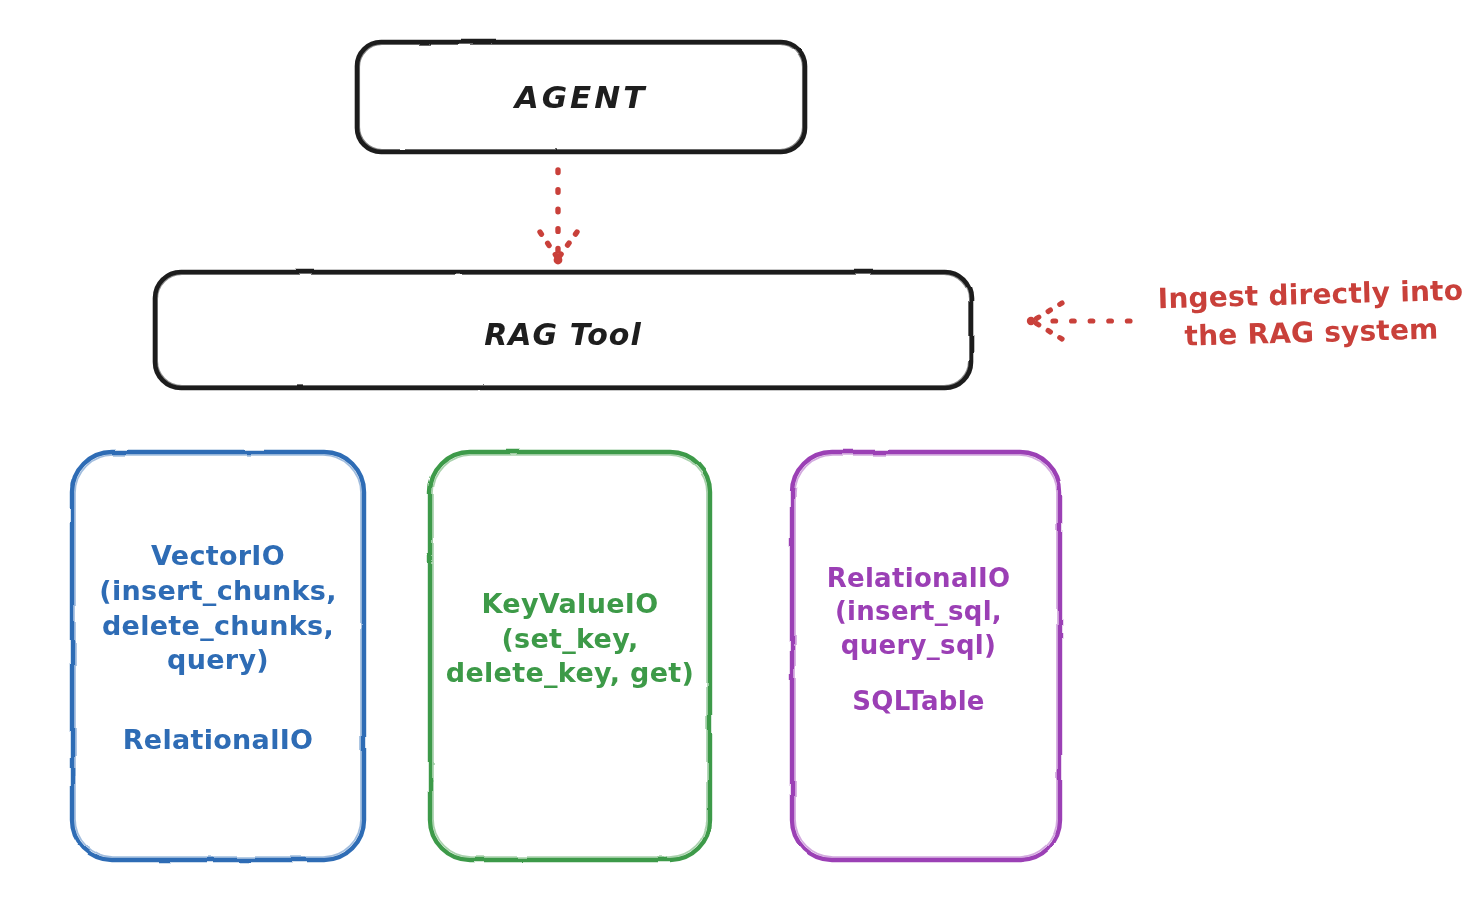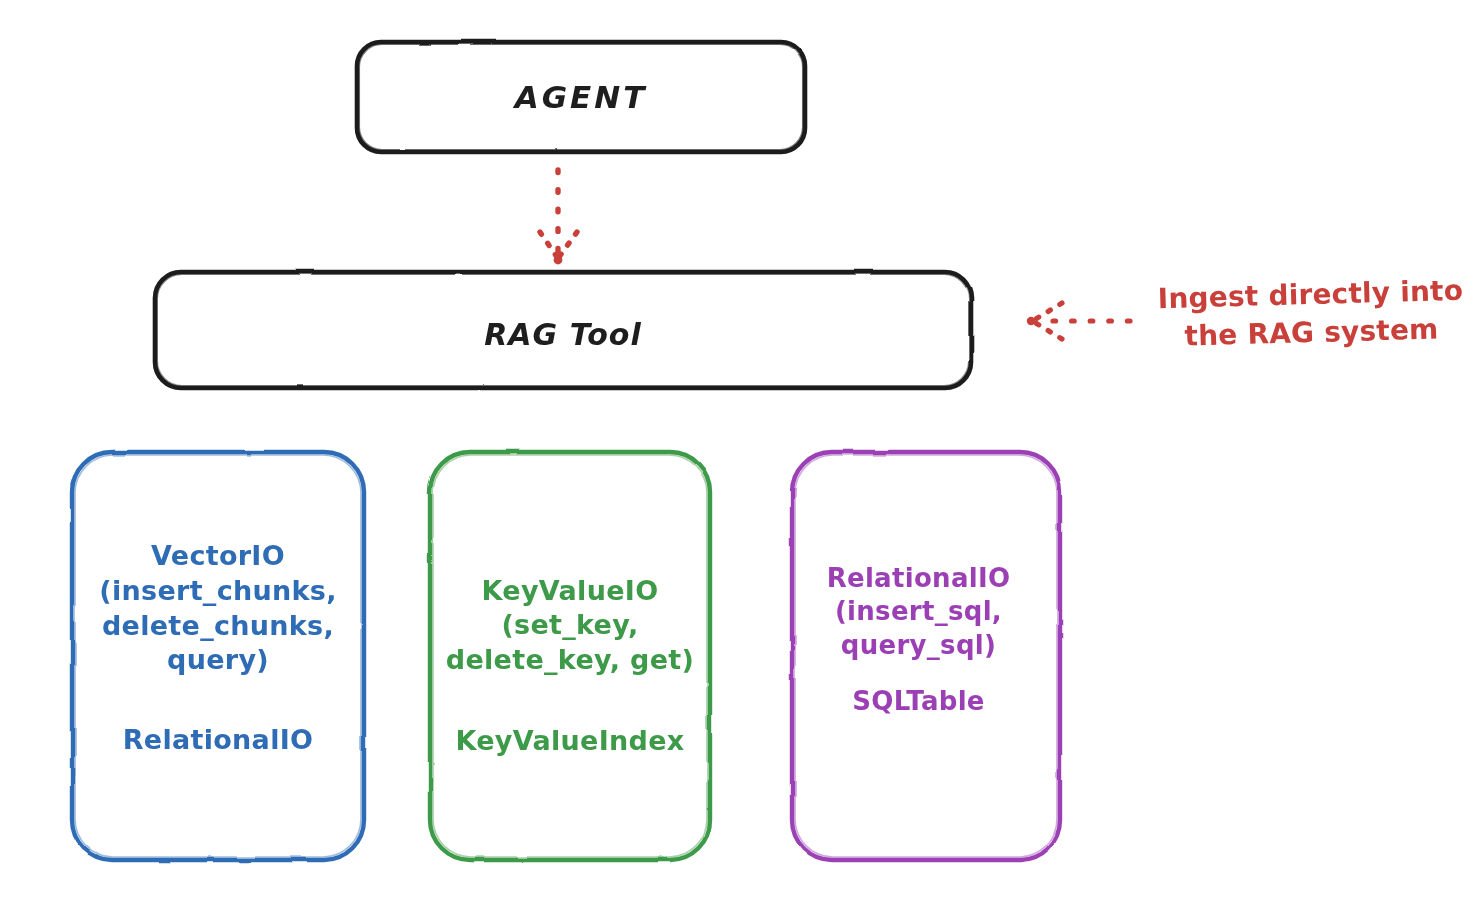--- a/index.html
+++ b/index.html
@@ -86,21 +86,21 @@
     width: 296px;
     height: 412px;
   }
   #vectorio-box .provider-label,
   #vectorio-box .provider-sub { color: #2e6cb5; }
   #vectorio-box .provider-label { font-size: 27px; }
   #vectorio-box .provider-sub { font-size: 27px; margin-top: 46px; }
 
   #keyvalueio-box {
     left: 428px;
-    top: 476px;
+    top: 450px;
     width: 284px;
     height: 412px;
   }
   #keyvalueio-box .provider-label,
   #keyvalueio-box .provider-sub { color: #3d9a48; }
   #keyvalueio-box .provider-label { font-size: 27px; }
   #keyvalueio-box .provider-sub { font-size: 27px; margin-top: 48px; }
   #keyvalueio-box .inner { margin-top: -34px; }
 
   #relationalio-box {
@@ -208,21 +208,20 @@
 query)</div>
     <div class="provider-sub">RelationalIO</div>
   </div>
 </div>
 
 <div class="node" id="keyvalueio-box">
   <div class="inner">
     <div class="provider-label">KeyValueIO
 (set_key,
 delete_key, get)</div>
-    <div class="provider-sub">KeyValueIndex</div>
   </div>
 </div>
 
 <div class="node" id="relationalio-box">
   <div class="inner">
     <div class="provider-label">RelationalIO
 (insert_sql,
 query_sql)</div>
     <div class="provider-sub">SQLTable</div>
   </div>

